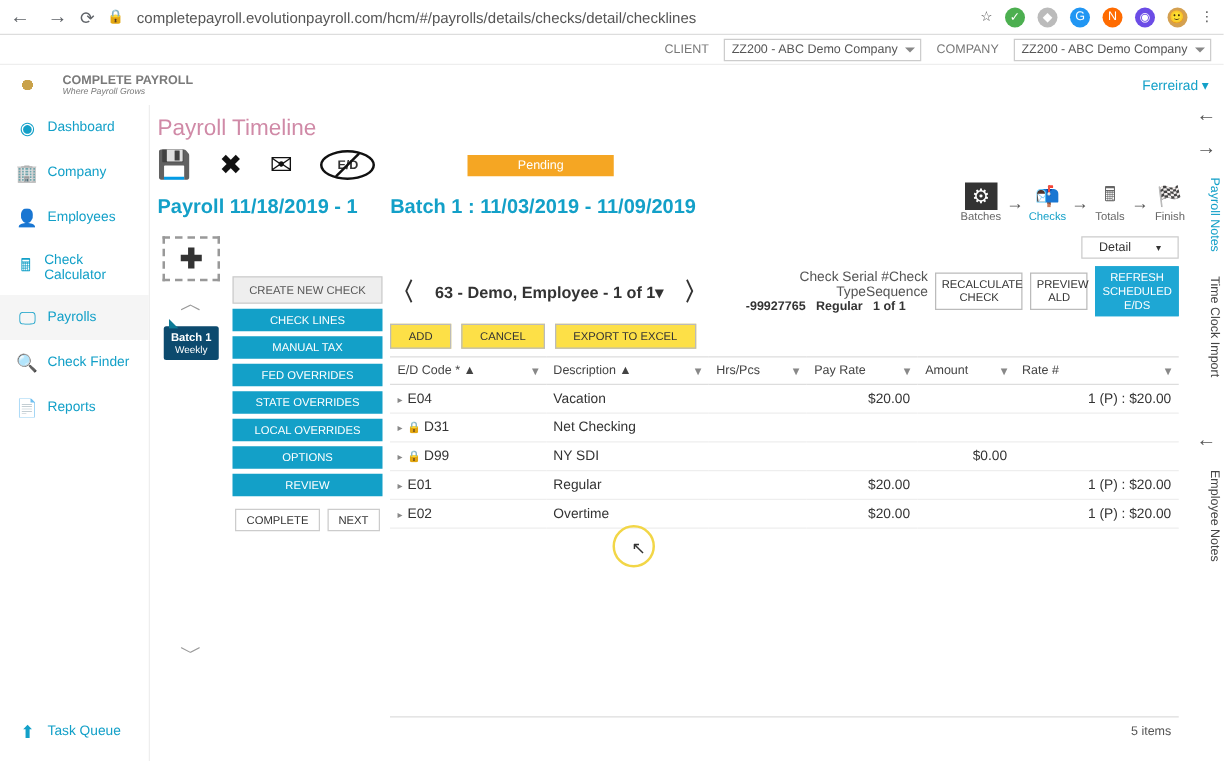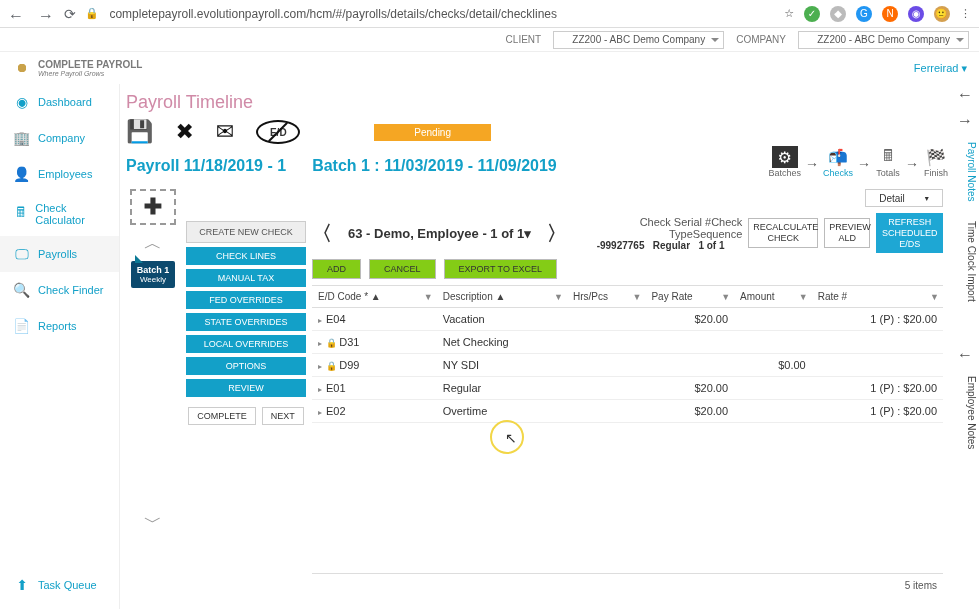--- a/index.html
+++ b/index.html
@@ -9,26 +9,26 @@
 .chrome { height:28px; border-bottom:1px solid #ddd; display:flex; align-items:center; padding:0 8px; gap:10px; }
 .chrome .nav-arrows { display:flex; gap:14px; color:#5f6368; font-size:16px; }
 .chrome .reload { color:#5f6368; font-size:14px; }
 .chrome .lock { font-size:11px; color:#555; }
 .chrome .url { color:#555; font-size:12px; flex:1; }
 .chrome .right-icons { display:flex; gap:10px; align-items:center; }
 .chrome .ric { width:16px; height:16px; border-radius:50%; display:flex; align-items:center; justify-content:center; font-size:10px; color:#fff; }
 
 
 .clientbar { height:24px; display:flex; justify-content:flex-end; align-items:center; gap:12px; padding:0 10px; font-size:10px; color:#777; border-bottom:1px solid #eee; }
-.clientbar .sel { border:1px solid #ccc; height:18px; width:171px; display:flex; align-items:center; justify-content:flex-end; padding:0 4px; color:#555; position:relative; }
+.clientbar .sel { border:1px solid #ccc; height:18px; width:158px; display:flex; align-items:center; justify-content:flex-end; padding:0 4px; color:#555; position:relative; }
 .clientbar .sel:after { content:""; border-left:4px solid transparent; border-right:4px solid transparent; border-top:4px solid #888; margin-left:6px; }
 
 
 .logobar { height:32px; display:flex; align-items:center; justify-content:space-between; padding:0 12px; }
-.logo { display:flex; align-items:center; gap:6px; color:#7a7a7a; font-weight:bold; font-size:10px; }
+.logo { display:flex; align-items:center; gap:18px; color:#7a7a7a; font-weight:bold; font-size:10px; }
 .logo .swirl { width:20px; height:20px; border-radius:50%; background:radial-gradient(circle,#c9a24a 30%,transparent 31%); }
 .user { color:#13a0c8; font-size:11px; }
 
 
 .sidebar { position:absolute; left:0; top:84px; width:120px; bottom:0; border-right:1px solid #eee; }
 .sidebar .item { display:flex; align-items:center; gap:8px; padding:10px 14px; color:#13a0c8; font-size:11px; cursor:pointer; }
 .sidebar .item.active { background:#f5f5f5; }
 .sidebar .icon { width:16px; height:16px; display:flex; align-items:center; justify-content:center; font-size:14px; }
 .taskqueue { position:absolute; bottom:6px; left:0; display:flex; align-items:center; gap:8px; padding:10px 14px; color:#13a0c8; font-size:11px; }
 
@@ -74,21 +74,21 @@
 
 .ghdr { display:flex; align-items:center; gap:6px; margin-top:24px; }
 .ghdr .navarrow { font-size:20px; font-weight:bold; cursor:pointer; }
 .ghdr .emp { font-size:13px; font-weight:bold; flex:0 0 auto; margin:0 10px; }
 .ghdr .meta { font-size:11px; color:#555; text-align:right; }
 .ghdr .meta2 { font-size:10px; }
 .pillbtn { border:1px solid #bbb; background:#fff; font-size:9px; text-align:center; padding:3px 4px; line-height:1.2; }
 .pillbtn.blue { background:#1ea7d4; color:#fff; border-color:#1ea7d4; }
 
 .gactions { display:flex; gap:8px; margin-top:6px; }
-.gactions .btn { border:1px solid #bbb; background:#84cc16; font-size:9px; padding:4px 14px; }
+.gactions .btn { border:1px solid #bbb; background:#fde047; font-size:9px; padding:4px 14px; }
 
 
 table { width:100%; border-collapse:collapse; margin-top:6px; }
 th { text-align:left; font-weight:normal; font-size:10px; color:#444; padding:5px 6px; border-top:1px solid #ddd; border-bottom:1px solid #ddd; position:relative; }
 th .filter { position:absolute; right:4px; top:6px; font-size:9px; color:#888; }
 td { font-size:11px; padding:5px 6px; border-bottom:1px solid #eee; }
 td.num { text-align:right; }
 .rowexp { color:#888; font-size:8px; margin-right:4px; }
 .locki { color:#999; font-size:9px; margin-right:2px; }
 

